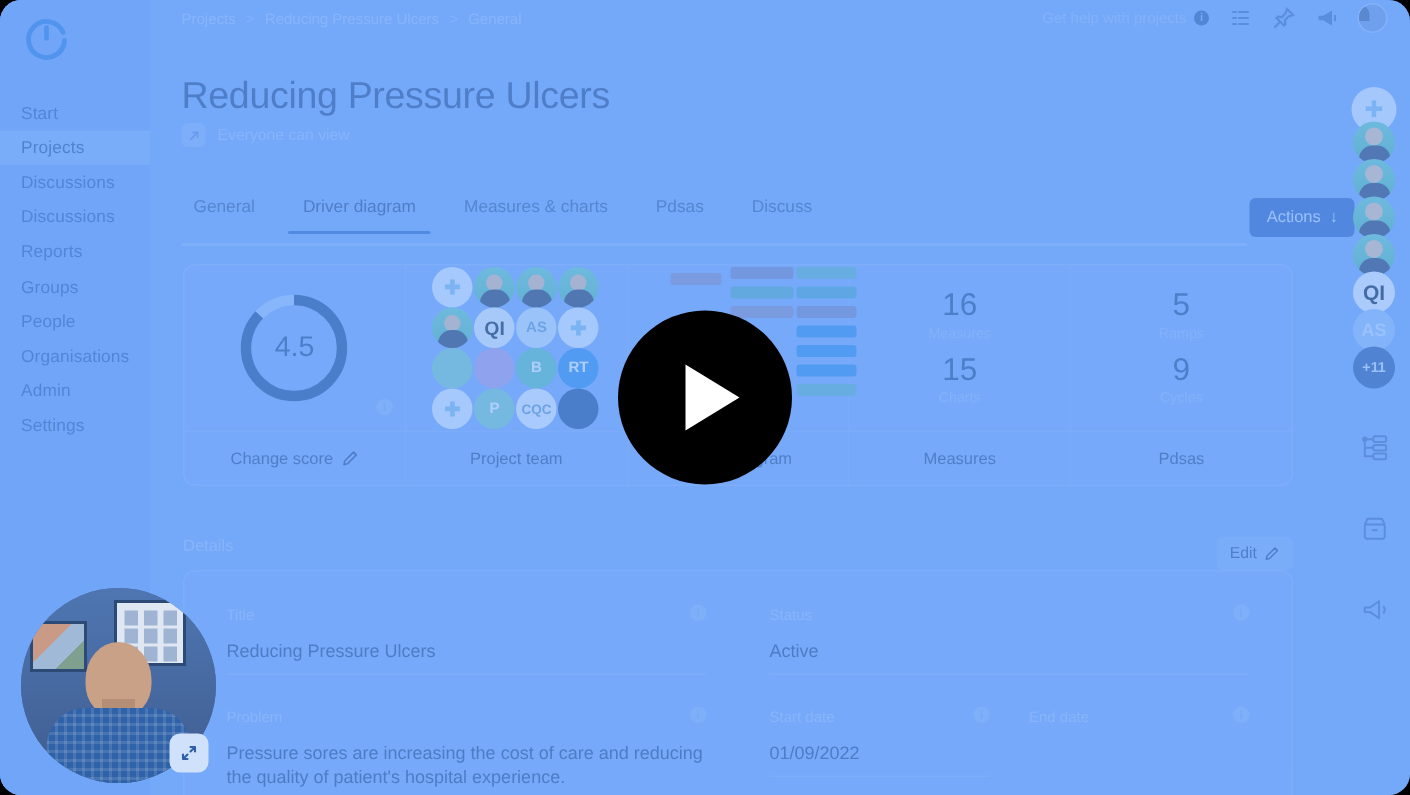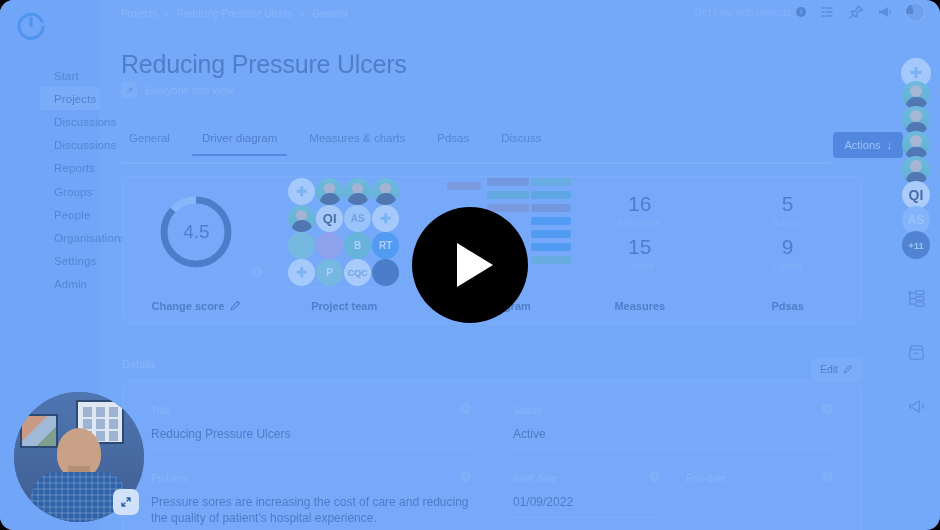--- a/index.html
+++ b/index.html
@@ -30,21 +30,21 @@
     position: absolute; left: 0; top: 0;
     width: 100px; height: 530px;
     background: #74a5f5;
     z-index: 5;
   }
   .logo {
     position: absolute; left: 14px; top: 8px;
     width: 34px; height: 34px;
   }
   .logo svg { display:block; }
-  .nav { position: absolute; top: 64px; left: 0; width: 100px; padding-left: 40px; }
+  .nav { position: absolute; top: 64px; left: 0; width: 100px; }
   .nav-item {
     display: block;
     font-size: 11.5px;
     color: #2f5fa8;
     padding: 5.6px 14px;
     letter-spacing: .1px;
     white-space: nowrap;
   }
   .nav-item.active {
     background: #8ab5f8;
@@ -162,21 +162,21 @@
     display: flex; flex-direction: column;
   }
   .cell:last-child { border-right: none; }
   .cell-body {
     flex: 1 1 auto; position: relative;
     display: flex; align-items: center; justify-content: center;
   }
   .cell-foot {
     height: 36px; border-top: 1px solid #8cb4f8;
     display: flex; align-items: center; justify-content: center;
-    gap: 6px; font-size: 11px; color: #2a4f8f; font-weight: bold;
+    gap: 6px; font-size: 11px; color: #2a4f8f;
   }
   .cell-foot .pencil { width: 11px; height: 11px; color: #2a4f8f; }
   .cell-info {
     position: absolute; right: 8px; bottom: 10px;
     width: 11px; height: 11px; border-radius: 50%;
     background: #93baf8; color: #7dabf8;
     font-size: 8px; line-height: 11px; text-align: center; font-weight: bold;
   }
 
   
@@ -396,22 +396,22 @@
     </div>
     <nav class="nav">
       <a class="nav-item">Start</a>
       <a class="nav-item active">Projects</a>
       <a class="nav-item">Discussions</a>
       <a class="nav-item">Discussions</a>
       <a class="nav-item">Reports</a>
       <a class="nav-item">Groups</a>
       <a class="nav-item">People</a>
       <a class="nav-item">Organisations</a>
+      <a class="nav-item">Admin</a>
       <a class="nav-item">Settings</a>
-      <a class="nav-item">Admin</a>
     </nav>
   </div>
 
   <div class="topbar">
     <div class="breadcrumb">
       <span>Projects</span>
       <span class="sep">&gt;</span>
       <span>Reducing Pressure Ulcers</span>
       <span class="sep">&gt;</span>
       <span>General</span>

